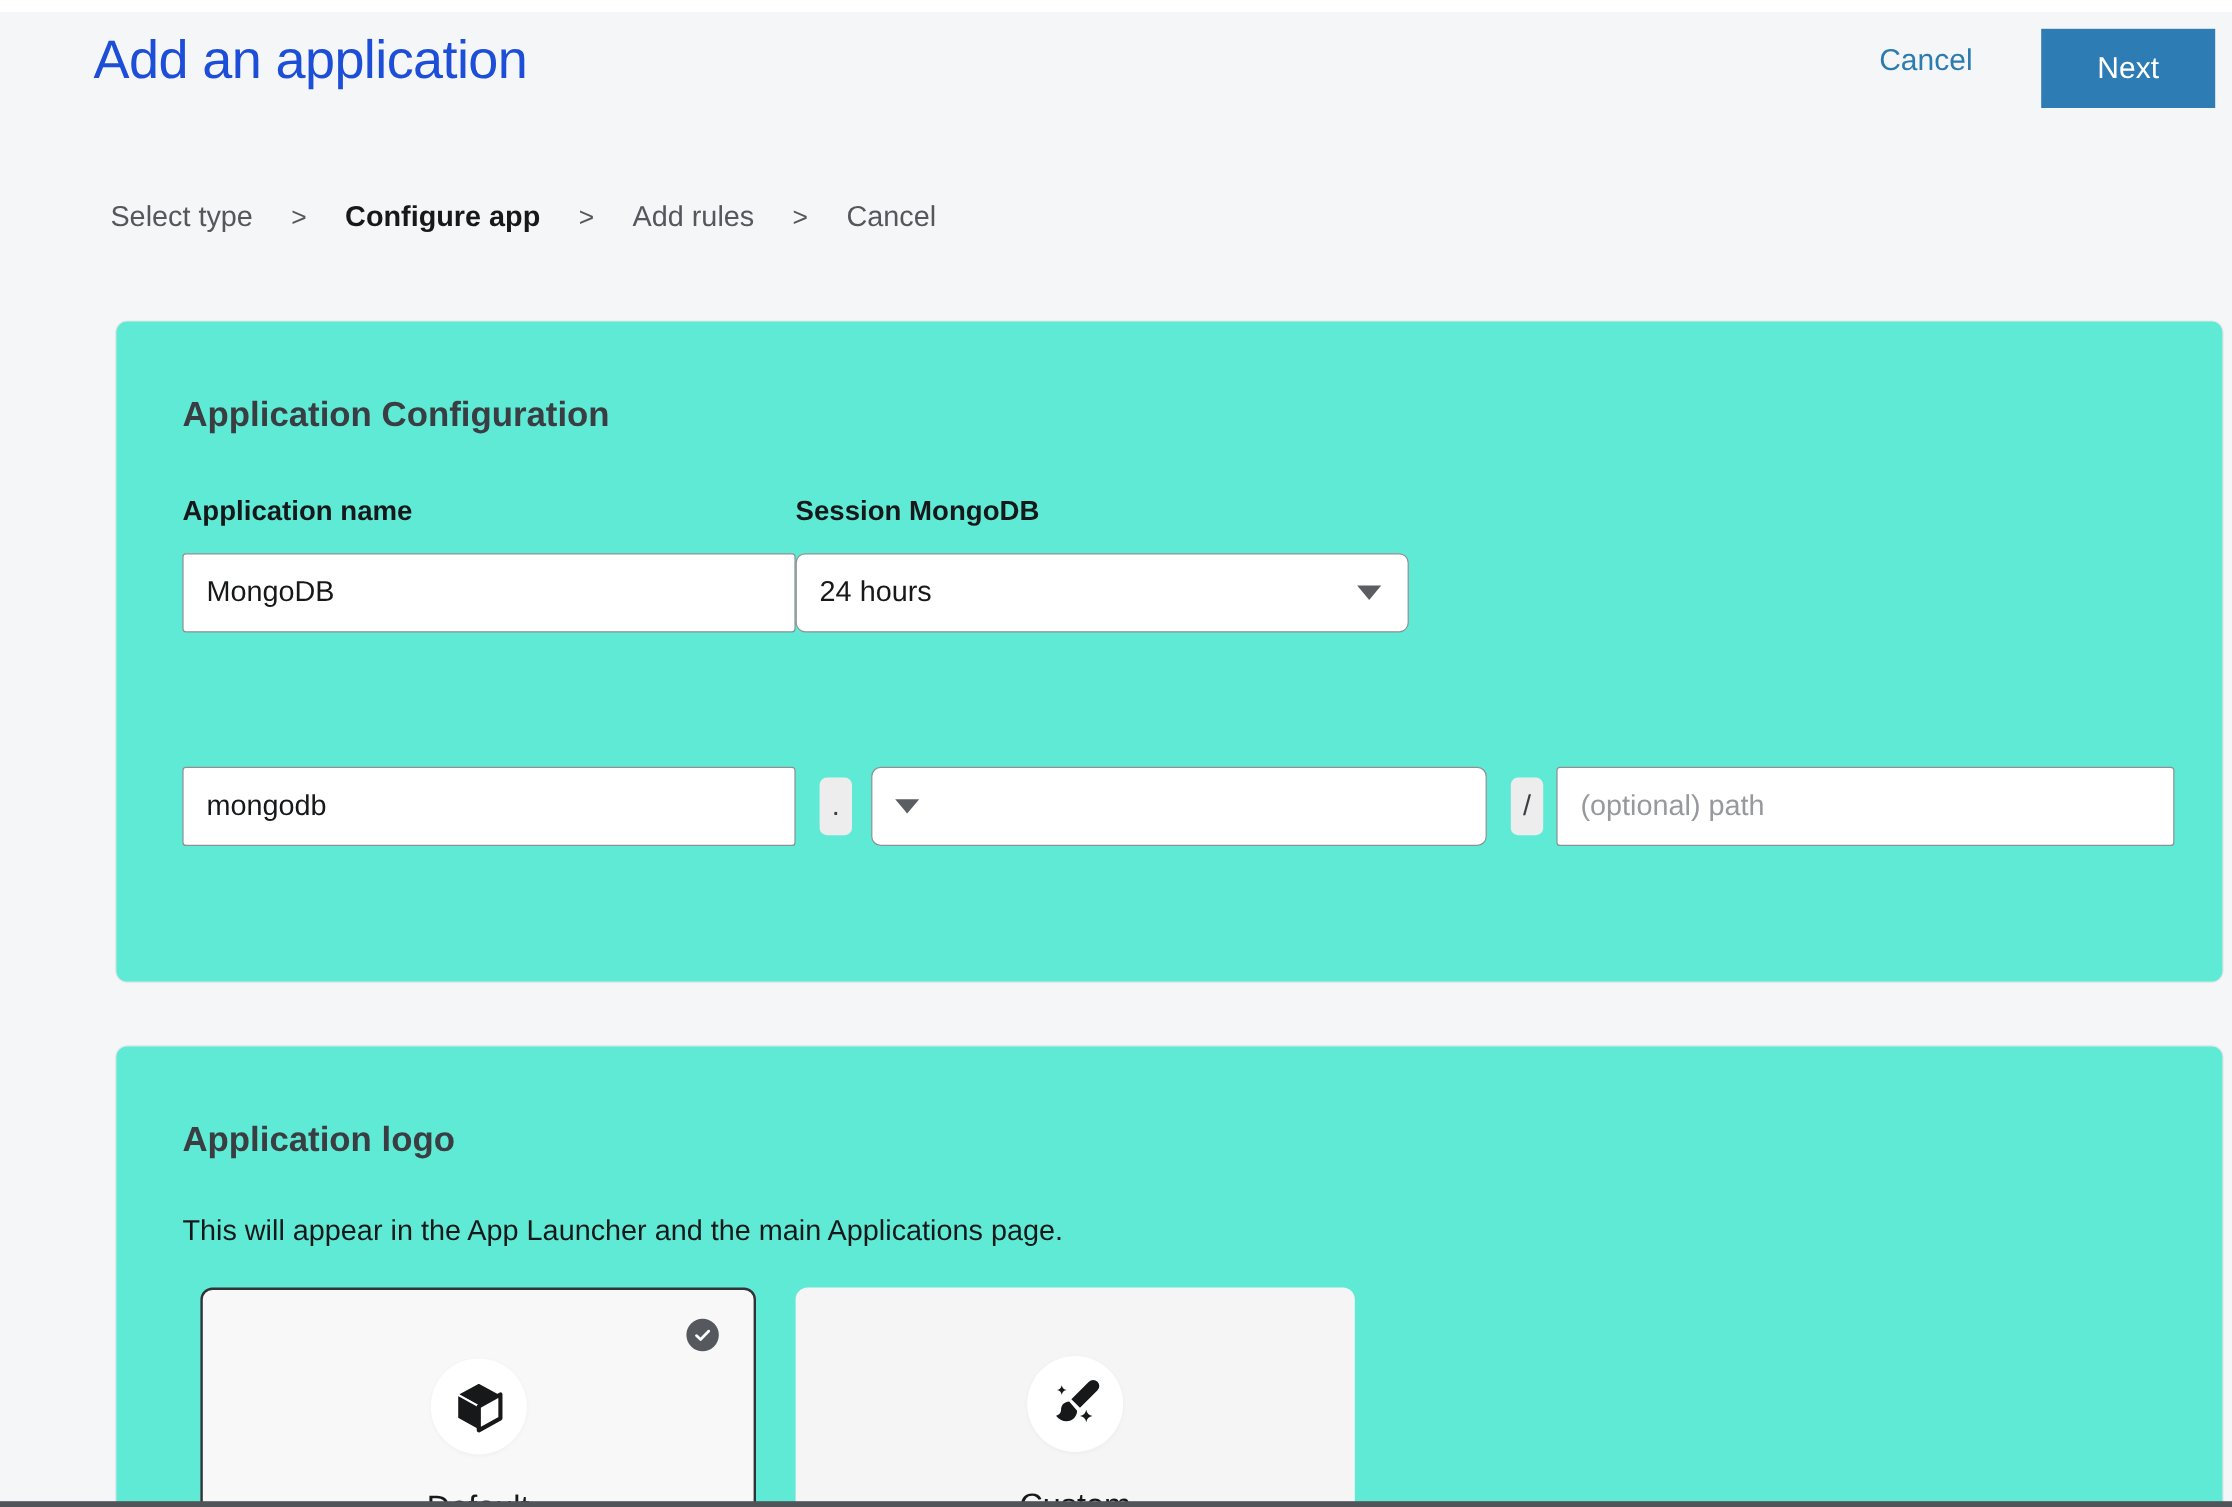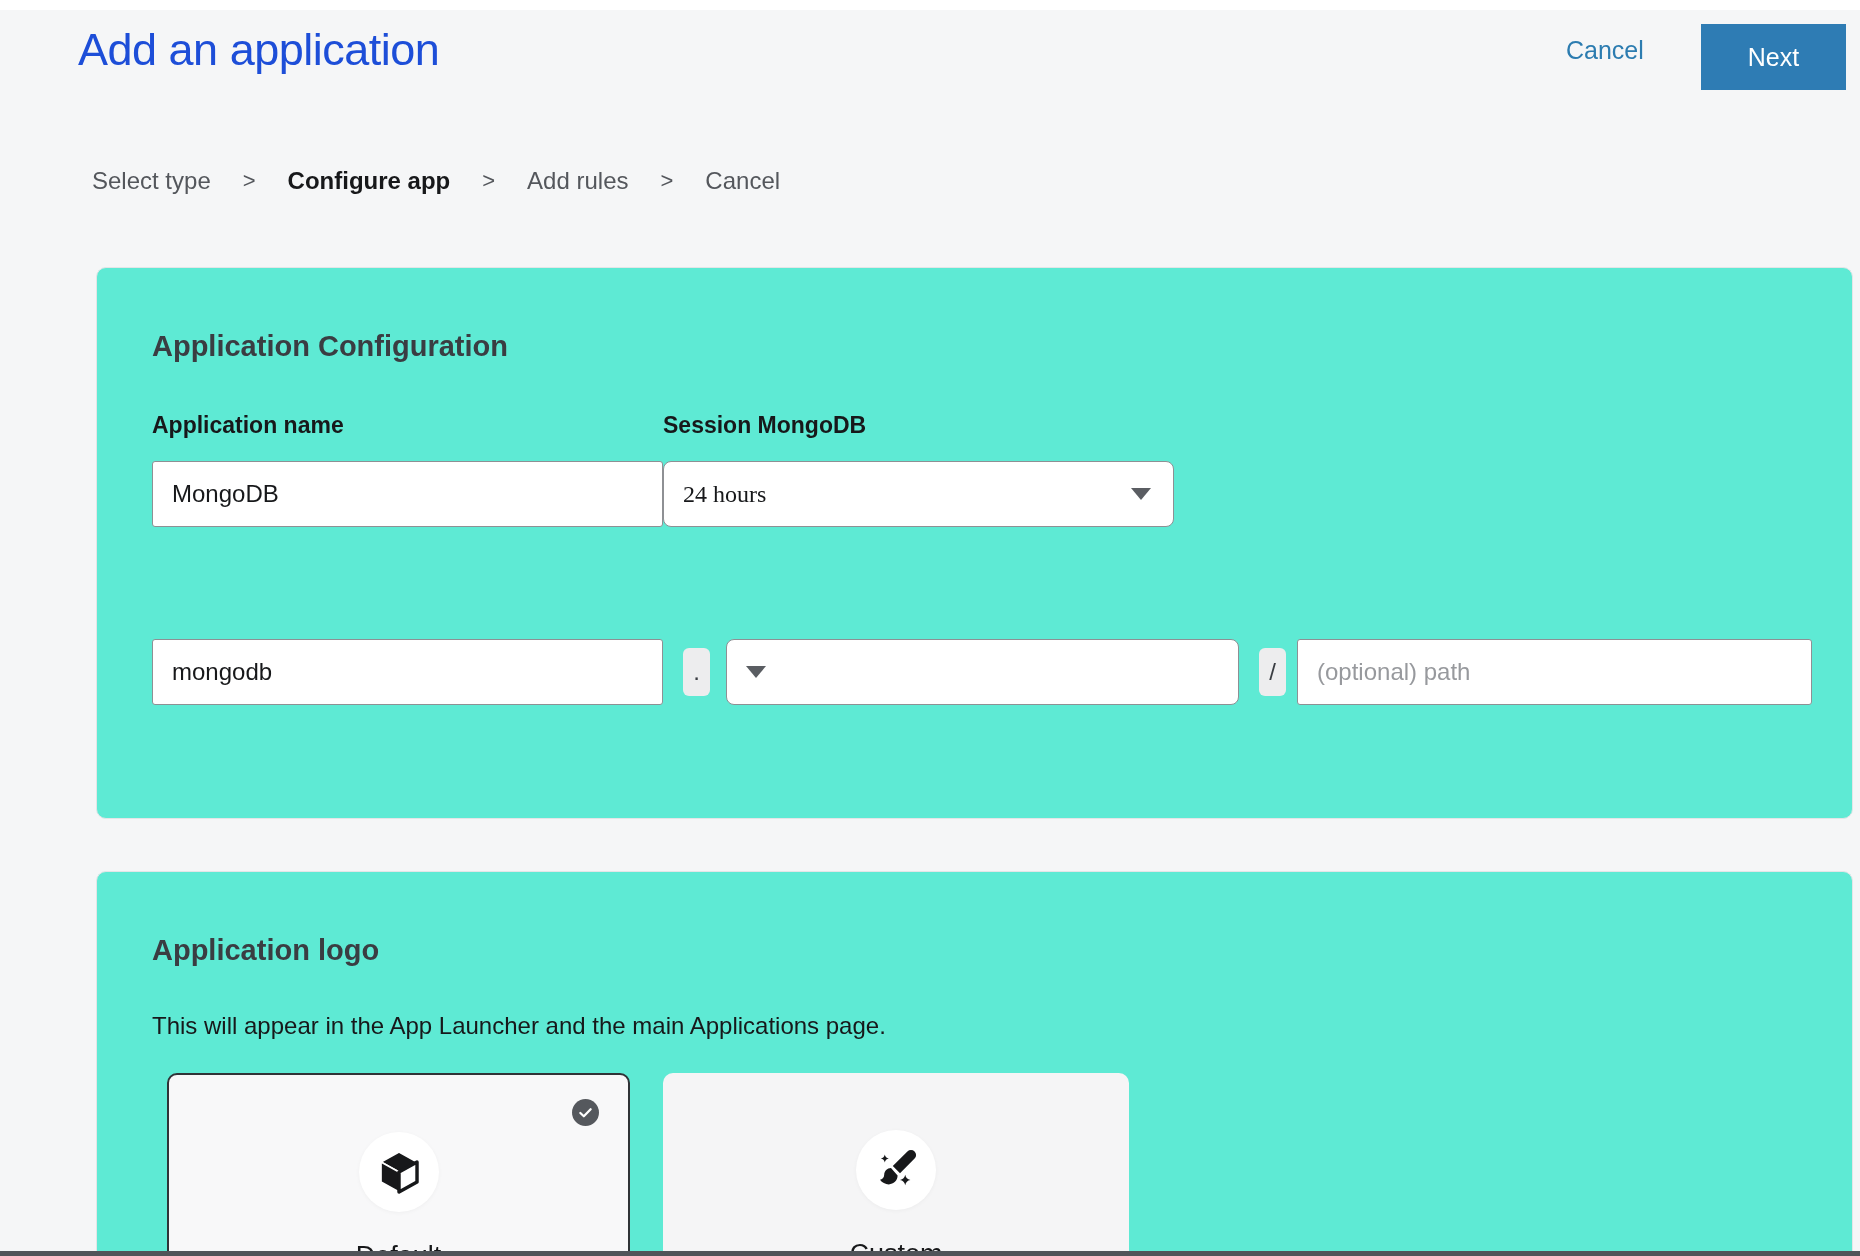--- a/index.html
+++ b/index.html
@@ -66,21 +66,21 @@
     height:66px; width:511px;
     border:1.5px solid #8e9094; border-radius:3px;
     font-size:24px; font-family:inherit; color:#17181a;
     padding:0 19px; background:#ffffff; outline:none;
   }
   .text-input::placeholder { color:#97999d; }
 
   .select-box {
     height:66px; border:1.5px solid #8e9094; border-radius:8px;
     background:#ffffff; display:flex; align-items:center;
-    padding:0 22px 0 19px; font-size:24px; color:#17181a; cursor:pointer;font-family:Liberation Serif, serif;
+    padding:0 22px 0 19px; font-size:24px; color:#17181a; cursor:pointer;
   }
   .select-box .select-value { flex:1; }
   .caret {
     width:0; height:0;
     border-left:10px solid transparent; border-right:10px solid transparent;
     border-top:12px solid #5a5d62;
   }
 
   .domain-block { position:absolute; left:55px; top:371px; }
   .domain-row { display:flex; align-items:center; }

